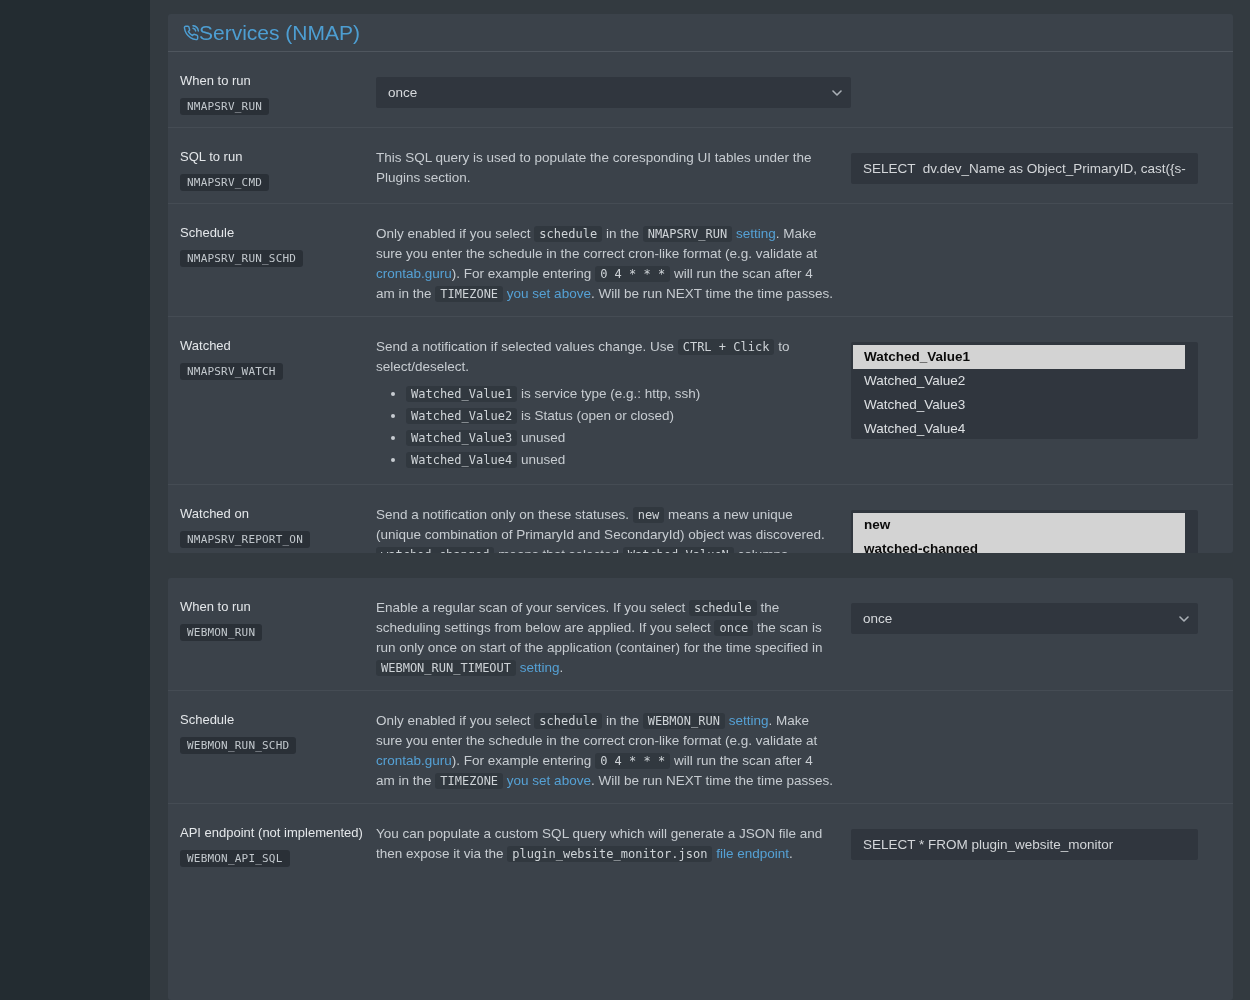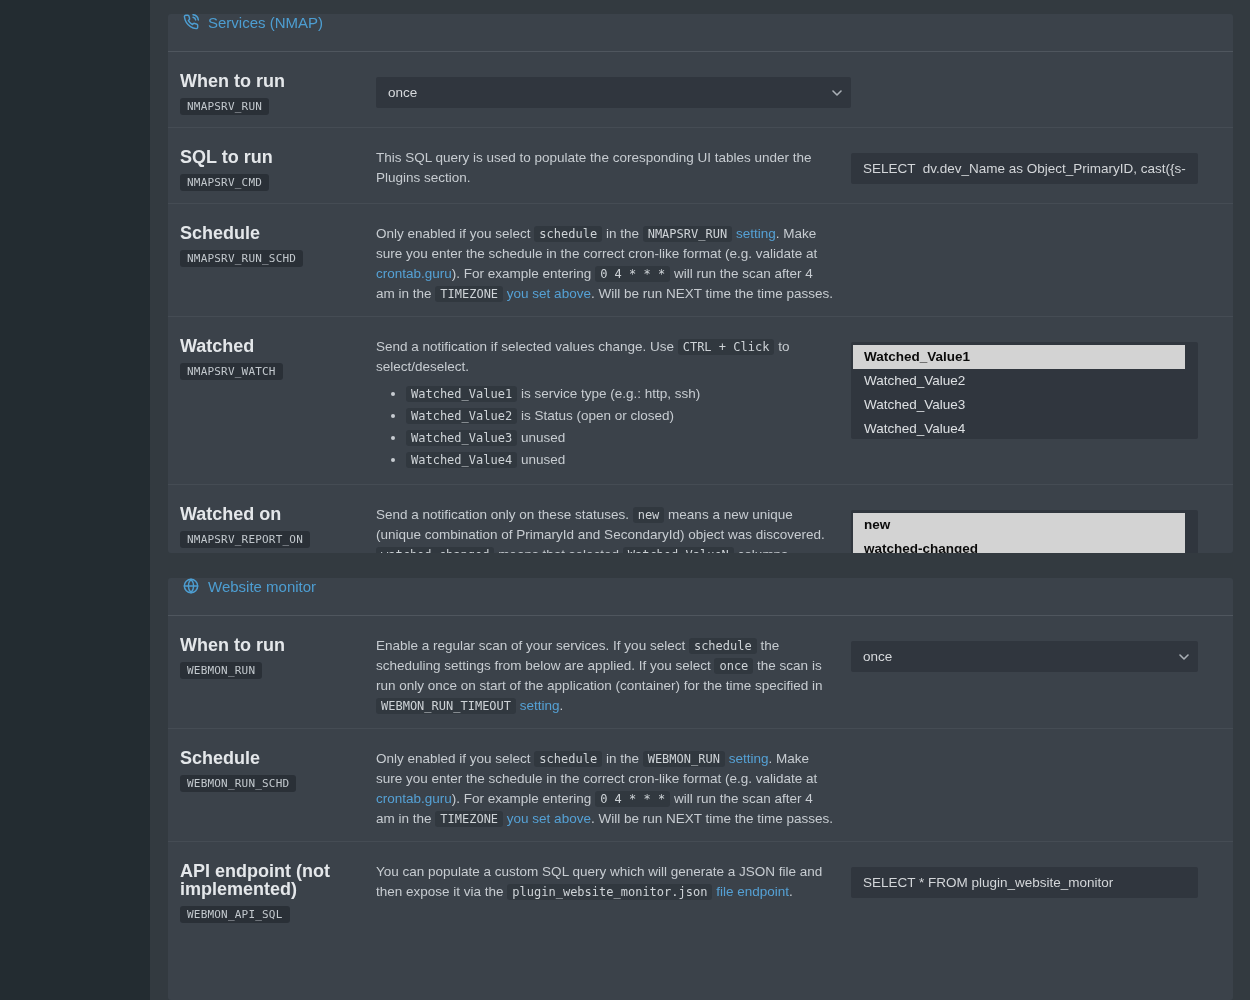--- a/index.html
+++ b/index.html
@@ -19,35 +19,35 @@
   body{
     position:relative;
     background:var(--content);
     font-family:"Liberation Sans",sans-serif;
     -webkit-font-smoothing:antialiased;
   }
   .sidebar{position:absolute;left:0;top:0;width:150px;height:1000px;background:var(--sidebar)}
   .panel{position:absolute;left:168px;width:1065px;background:var(--panel);border-radius:3px;overflow:hidden}
   #sec0{top:14px;height:539px}
   #sec1{top:578px;height:422px}
-  .phead{height:38px;display:flex;align-items:flex-start;gap:9px;padding:0 15px;border-bottom:1px solid #4f565e;color:var(--accent);font-size:15px}
+  .phead{height:38px;display:flex;align-items:center;padding:0 15px;border-bottom:1px solid #4f565e;color:var(--accent);font-size:21px}
   .phead svg{flex:0 0 auto}
   .rows .row{display:grid;grid-template-columns:196px 475px 347px;padding:20px 35px 12px 12px}
   .rows .row + .row{border-top:1px solid var(--divider)}
   #sec0 .rows .row:nth-child(1){min-height:73px}
   #sec0 .rows .row:nth-child(2){min-height:55px}
   #sec0 .rows .row:nth-child(3){min-height:93px}
   #sec0 .rows .row:nth-child(4){min-height:144px}
   #sec0 .rows .row:nth-child(5){min-height:137px}
   #sec1 .rows .row:nth-child(1){min-height:112px}
   #sec1 .rows .row:nth-child(2){min-height:55px}
   #sec1 .rows .row:nth-child(3){min-height:93px}
   #sec1 .rows .row:nth-child(4){min-height:74px}
   #sec1 .rows .row:nth-child(5){min-height:60px;padding-top:10px}
-  .lbl{font-weight:bold;font-size:18px;color:var(--label);line-height:18px;padding-right:8px}
+  .lbl{font-weight:normal;font-size:13px;color:var(--label);line-height:18px;padding-right:8px}
   .badge{display:inline-block;margin-top:8px;font-family:"DejaVu Sans Mono",monospace;font-size:11px;background:#2a3037;color:#c2c8cd;padding:2px 7px;border-radius:3px;letter-spacing:.2px}
   .desc{font-size:13.5px;color:var(--text);line-height:20px;padding-right:16px}
   .desc code.inline{font-family:"DejaVu Sans Mono",monospace;font-size:12px;background:#31383f;color:#ced3d7;padding:1px 5px;border-radius:3px;white-space:nowrap}
   .desc a.dlink{color:var(--link);text-decoration:none;cursor:pointer}
   .desc ul{margin:7px 0 0;padding-left:30px}
   .desc li{margin-bottom:2px}
   .desc li::marker{color:var(--text)}
   .col-control{padding-top:5px}
   .tinput{width:100%;height:31px;background:var(--input);border:0;outline:0;color:#d3d6d9;font-family:"Liberation Sans",sans-serif;font-size:13.5px;padding:0 12px;border-radius:2px;white-space:nowrap;overflow:hidden;text-overflow:clip}
   .select{height:31px;background:var(--input);position:relative;display:flex;align-items:center;padding:0 26px 0 12px;color:#d6d9dc;font-size:13.5px;border-radius:2px;cursor:pointer}
@@ -117,28 +117,20 @@
           <div class="mselect">
             <div class="opt selected">new</div>
             <div class="opt selected">watched-changed</div>
           </div>
         </div>
       </div>
     </div>
 </section>
 
 <section class="panel" id="sec1">
-  <header class="phead">
-    <svg width="16" height="16" viewBox="0 0 24 24" fill="none" stroke="#4d9ed2" stroke-width="2.2" stroke-linecap="round" stroke-linejoin="round">
-      <circle cx="12" cy="12" r="10"></circle>
-        <line x1="2" y1="12" x2="22" y2="12"></line>
-      <path d="M12 2a15.3 15.3 0 0 1 4 10 15.3 15.3 0 0 1-4 10 15.3 15.3 0 0 1-4-10 15.3 15.3 0 0 1 4-10z"></path>
-    </svg>
-    <span>Website monitor</span>
-  </header>
   <div class="rows">
       <div class="row">
         <div class="col-label"><div class="lbl">When to run</div><code class="badge">WEBMON_RUN</code></div>
         <div class="desc col-desc"><span class="txt">Enable a regular scan of your services. If you select </span><code class="inline">schedule</code><span class="txt"> the scheduling settings from below are applied. If you select </span><code class="inline">once</code><span class="txt"> the scan is run only once on start of the application (container) for the time specified in </span><code class="inline">WEBMON_RUN_TIMEOUT</code><span class="txt"> </span><a class="dlink" href="#">setting</a><span class="txt">.</span></div>
         <div class="col-control">
           <div class="select">
             <span class="sel-val">once</span>
             <svg width="10" height="7" viewBox="0 0 10 7">
               <polyline points="1,1 5,5 9,1" fill="none" stroke="#aab0b6" stroke-width="1.6" stroke-linecap="round" stroke-linejoin="round"></polyline>
             </svg>

